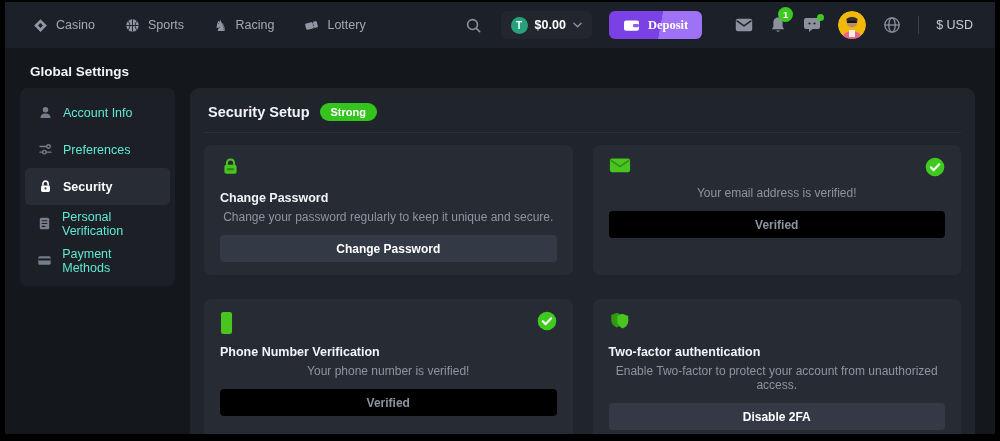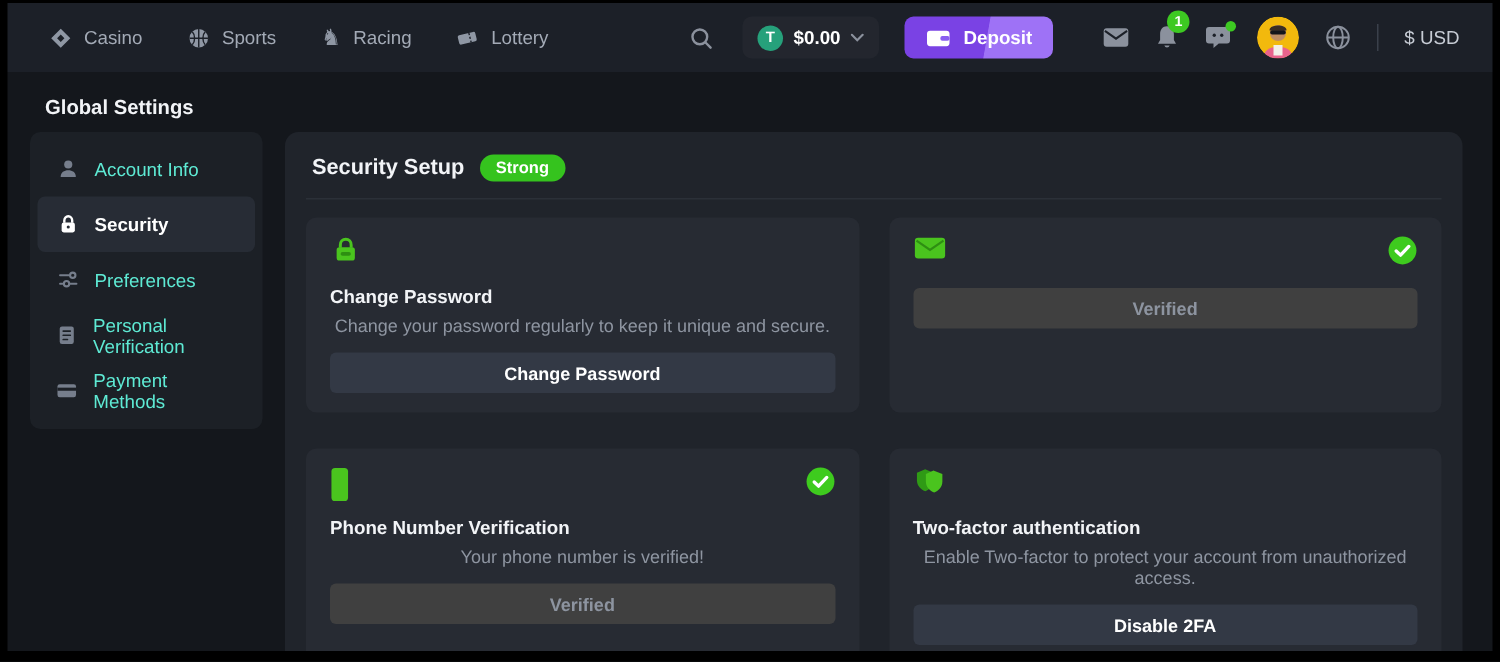--- a/index.html
+++ b/index.html
@@ -24,21 +24,21 @@
     border-radius:6px; height:28px; padding:0 10px; cursor:pointer; }
   .coin { width:17px; height:17px; border-radius:50%; background:#26a17b;
     color:#fff; font-size:10px; font-weight:bold; display:flex;
     align-items:center; justify-content:center; }
   .bal-amt { color:#fff; font-size:12.5px; font-weight:bold; }
   .chev { color:#8b919d; display:flex; }
   .deposit { display:flex; align-items:center; gap:8px; height:28px;
     padding:0 14px; border-radius:6px; border:none; cursor:pointer;
     background:linear-gradient(100deg,#7a42e4 55%,#9e72f6 55.5%);
     color:#fff; font-size:12.5px; font-weight:bold;
-    font-family:Liberation Sans, sans-serif; }
+    font-family:Liberation Serif, serif; }
   .bell-wrap, .chat-wrap { position:relative; }
   .badge-count { position:absolute; top:-9px; right:-7px; min-width:15px;
     height:15px; border-radius:8px; background:#3dc922; color:#fff;
     font-size:9.5px; font-weight:bold; display:flex; align-items:center;
     justify-content:center; padding:0 3px; }
   .dot { position:absolute; top:-3px; right:-3px; width:7px; height:7px;
     border-radius:50%; background:#3dc922; }
   .avatar { width:28px; height:28px; border-radius:50%; overflow:hidden;
     cursor:pointer; display:flex; }
   .vdiv { width:1px; height:18px; background:#3a404b; }
@@ -69,21 +69,21 @@
   .grid { display:grid; grid-template-columns:1fr 1fr; gap:24px 20px; }
   .card { background:#272b33; border-radius:7px; padding:12px 16px 13px; }
   .card-head { display:flex; align-items:flex-start;
     justify-content:space-between; min-height:24px; }
   .card-title { color:#f2f4f7; font-size:12.5px; font-weight:bold;
     margin-top:10px; }
   .card-desc { color:#8e95a1; font-size:12px; margin-top:5px;text-align:center; }
   .card-btn { margin-top:11px; width:100%; height:27px; border:none;
     border-radius:4px; background:#333945; color:#fff; font-size:12px;
     font-weight:bold; cursor:pointer; font-family:"Liberation Sans",sans-serif; }
-  .card-btn.muted { background:#404040; color:#8d94a0; }
+  .card-btn.muted { background:#000000; color:#8d94a0; }
 </style>
 </head>
 <body>
 
 <div class="app">
 
   <div class="topbar">
     <div class="nav">
       <div class="nav-item">
         <span class="ic">
@@ -209,44 +209,44 @@
   <div class="sidebar">
     <div class="side-item">
       <span class="ic">
         <svg viewBox="0 0 16 16" width="15" height="15">
             <circle cx="8" cy="5" r="2.9" fill="currentColor"></circle>
             <path d="M2.6 13.8 C2.6 10.6 5.1 9.1 8 9.1 C10.9 9.1 13.4 10.6 13.4 13.8 Z" fill="currentColor"></path>
           </svg>
       </span>
       <span>Account Info</span>
     </div>
-    <div class="side-item sel">
-      <span class="ic">
-        <svg viewBox="0 0 16 16" width="15" height="15">
-            <path d="M5.2 7 V5.4 C5.2 3.6 6.4 2.3 8 2.3 C9.6 2.3 10.8 3.6 10.8 5.4 V7" fill="none" stroke="currentColor" stroke-width="1.7"></path>
-            <rect x="3.3" y="6.8" width="9.4" height="7" rx="1.5" fill="currentColor"></rect>
-            <circle cx="8" cy="10" r="1.1" fill="#272c35"></circle>
-          </svg>
-      </span>
-      <span>Security</span>
-    </div>
     <div class="side-item">
       <span class="ic">
         <svg viewBox="0 0 16 16" width="15" height="15">
             <g stroke="currentColor" stroke-width="1.5" stroke-linecap="round" fill="none">
               <line x1="2.2" y1="4.8" x2="8.6" y2="4.8"></line>
               <circle cx="11.2" cy="4.8" r="1.9"></circle>
               <line x1="2.2" y1="10.8" x2="4" y2="10.8"></line>
               <circle cx="6.8" cy="10.8" r="1.9"></circle>
               <line x1="9.6" y1="10.8" x2="13.8" y2="10.8"></line>
             </g>
           </svg>
       </span>
       <span>Preferences</span>
     </div>
+    <div class="side-item sel">
+      <span class="ic">
+        <svg viewBox="0 0 16 16" width="15" height="15">
+            <path d="M5.2 7 V5.4 C5.2 3.6 6.4 2.3 8 2.3 C9.6 2.3 10.8 3.6 10.8 5.4 V7" fill="none" stroke="currentColor" stroke-width="1.7"></path>
+            <rect x="3.3" y="6.8" width="9.4" height="7" rx="1.5" fill="currentColor"></rect>
+            <circle cx="8" cy="10" r="1.1" fill="#272c35"></circle>
+          </svg>
+      </span>
+      <span>Security</span>
+    </div>
     <div class="side-item">
       <span class="ic">
         <svg viewBox="0 0 16 16" width="15" height="15">
             <rect x="3" y="1.8" width="10" height="12.4" rx="1.6" fill="currentColor"></rect>
             <g stroke="#1c2026" stroke-width="1.2" stroke-linecap="round">
               <line x1="5.5" y1="5" x2="10.5" y2="5"></line>
               <line x1="5.5" y1="8" x2="10.5" y2="8"></line>
               <line x1="5.5" y1="11" x2="8.5" y2="11"></line>
             </g>
           </svg>
@@ -296,20 +296,21 @@
                 <path d="M2.2 3.4 L12 10.2 L21.8 3.4" fill="none" stroke="#2e8f12" stroke-width="1.6"></path>
               </svg>
           </span>
           <span style="display:flex;">
             <svg viewBox="0 0 20 20" width="20" height="20">
                 <circle cx="10" cy="10" r="9.3" fill="#3ecb1e"></circle>
                 <path d="M5.8 10.3 L8.7 13.1 L14.2 7.3" fill="none" stroke="#fff" stroke-width="2.2" stroke-linecap="round" stroke-linejoin="round"></path>
               </svg>
           </span>
         </div>
+        <div class="card-desc">Your email address is verified!</div>
         <button class="card-btn muted">Verified</button>
       </div>
 
       <div class="card">
         <div class="card-head">
           <span style="display:flex;">
             <svg viewBox="0 0 14 26" width="13" height="24">
                 <rect x="1" y="1" width="12" height="24" rx="2.6" fill="#4ac41e"></rect>
               </svg>
           </span>

